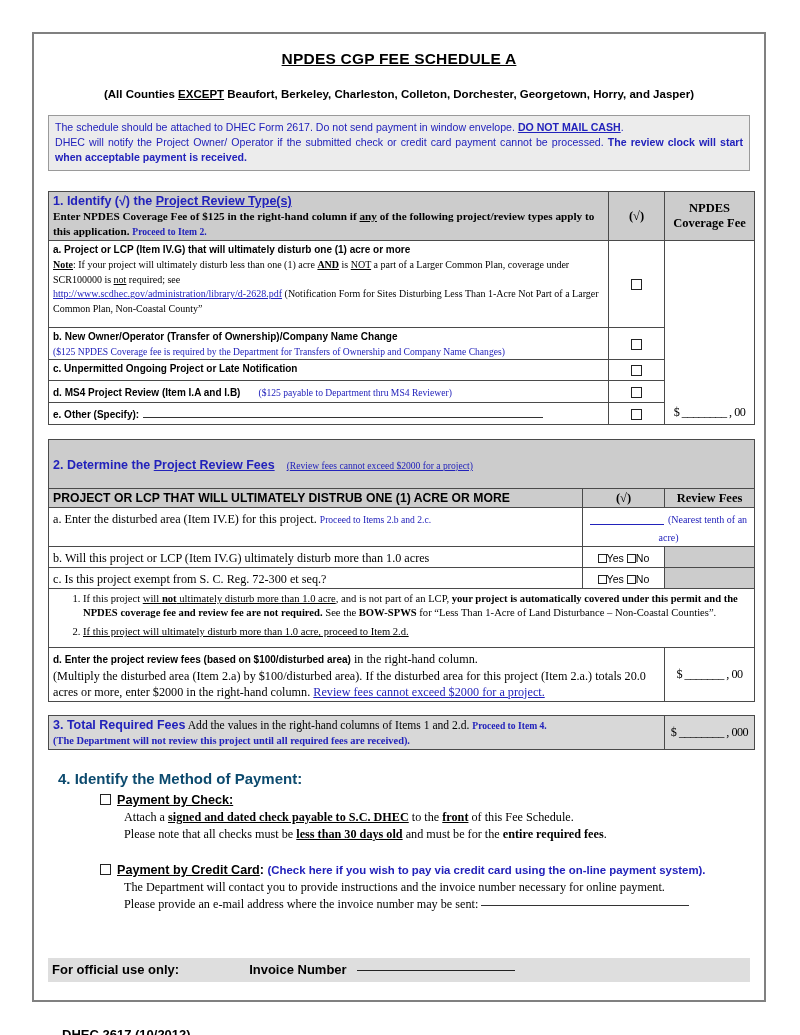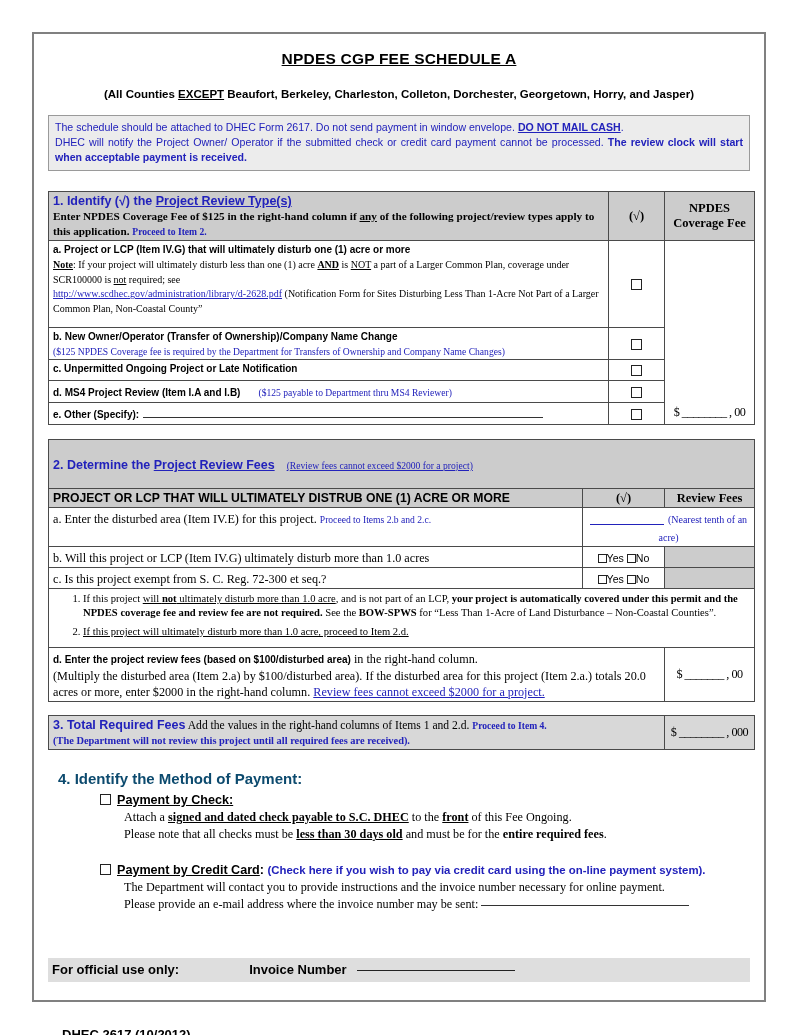--- a/index.html
+++ b/index.html
@@ -503,21 +503,21 @@
 
   <div class="sec4">
     <div class="sec4-title">4. Identify the Method of Payment:</div>
 
     <div class="pay-block">
       <div class="pay-head">
         <span class="cb" style="margin-right:6px"></span><span class="u">Payment by Check:</span>
       </div>
       <div class="pay-body">
         <div>
-          <span>Attach a </span><span class="b u">signed and dated check payable to S.C. DHEC</span><span> to the </span><span class="b u">front</span><span> of this Fee Ongoing.</span>
+          <span>Attach a </span><span class="b u">signed and dated check payable to S.C. DHEC</span><span> to the </span><span class="b u">front</span><span> of this Fee Schedule.</span>
         </div>
         <div>
           <span>Please note that all checks must be </span><span class="b u">less than 30 days old</span><span> and must be for the </span><span class="b">entire required fees</span><span>.</span>
         </div>
       </div>
 
       <div class="gap"></div>
 
       <div class="pay-head">
         <span class="cb" style="margin-right:6px"></span><span class="u">Payment by Credit Card</span><span>: </span><span class="blue" style="font-size:11.4px">(Check here if you wish to pay via credit card using the on-line payment system).</span>

